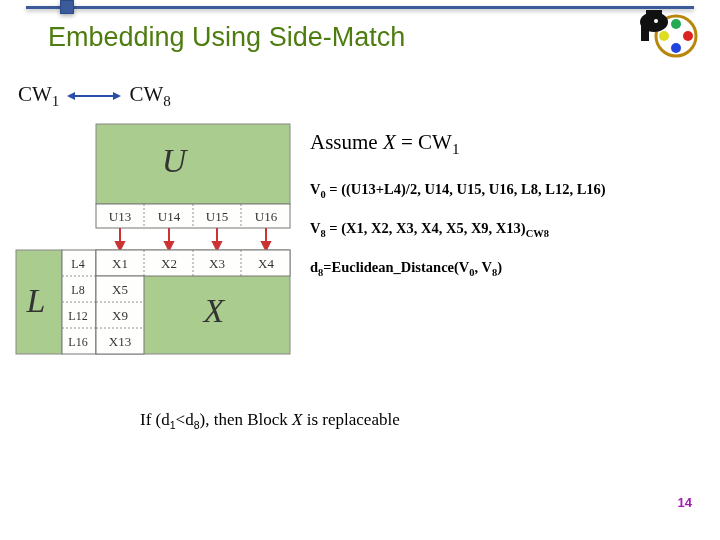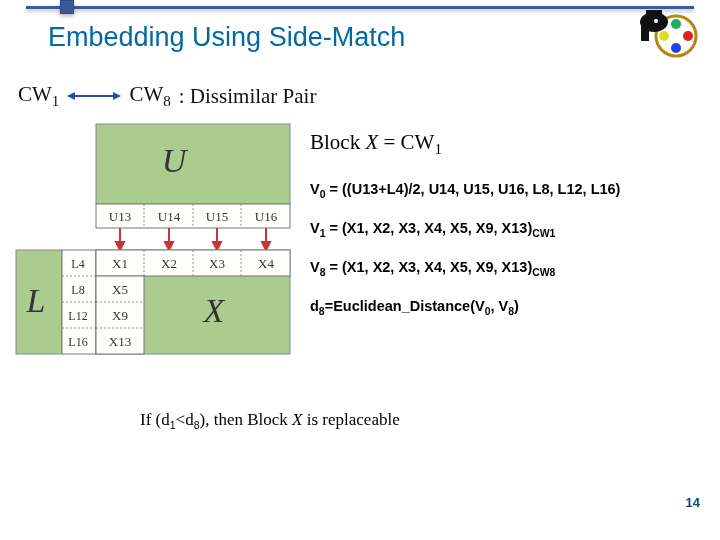--- a/index.html
+++ b/index.html
@@ -35,21 +35,21 @@
     top: 2px;
     right: 22px;
     width: 72px;
     height: 58px;
   }
   .title {
     position: absolute;
     top: 22px;
     left: 48px;
     font-size: 27px;
-    color: #0369a1;
+    color: #4d7c0f;
     font-weight: normal;
   }
   .pair-line {
     position: absolute;
     top: 82px;
     left: 18px;
     font-size: 21px;
     color: #111;
     font-family: "Times New Roman", serif;
     display: flex;
@@ -71,21 +71,21 @@
     left: 310px;
     width: 402px;
   }
   .assume {
     font-family: "Times New Roman", serif;
     font-size: 21px;
     margin-bottom: 22px;
   }
   .assume .it { font-style: italic; }
   .vline {
-    font-family: Liberation Sans, sans-serif;
+    font-family: Liberation Serif, serif;
     font-size: 14.5px;
     font-weight: bold;
     margin-bottom: 18px;
     line-height: 1.25;
   }
   .vline .sub { font-size: 0.72em; vertical-align: sub; }
   .bottom-block {
     position: absolute;
     left: 140px;
     top: 410px;
@@ -93,26 +93,26 @@
   }
   .concl {
     font-family: "Times New Roman", serif;
     font-size: 17px;
     margin-bottom: 14px;
   }
   .concl .it { font-style: italic; }
   .concl .sub { font-family: Arial, sans-serif; font-size: 0.62em; vertical-align: sub; }
   .page-num {
     position: absolute;
-    right: 20px;
+    right: 28px;
     bottom: 30px;
     font-family: Arial, sans-serif;
     font-size: 13px;
     font-weight: bold;
-    color: #0c4a6e;
+    color: #a21caf;
   }
   .dlabel {
     font-family: "Times New Roman", serif;
     fill: #333;
   }
 </style>
 </head>
 <body>
 
 <div class="top-accent"></div>
@@ -137,21 +137,20 @@
     <span>CW</span><span class="sub">1</span>
   </span>
   <svg class="arrow-svg" viewBox="0 0 54 14">
     <line x1="5" y1="7" x2="49" y2="7" stroke="#2a4da8" stroke-width="2"></line>
     <polygon points="0,7 8,3 8,11" fill="#2a4da8"></polygon>
     <polygon points="54,7 46,3 46,11" fill="#2a4da8"></polygon>
   </svg>
   <span>
     <span>CW</span><span class="sub">8</span>
   </span>
-  <span> : Dissimilar Pair</span>
 </div>
 
 <svg class="diagram" viewBox="0 0 282 236">
 
   <rect x="82" y="2" width="194" height="80" fill="#aacd8f" stroke="#888" stroke-width="1"></rect>
   <text class="dlabel" x="160" y="50" font-size="34" font-style="italic" text-anchor="middle">U</text>
 
   <rect x="82" y="82" width="194" height="24" fill="#fefefc" stroke="#777" stroke-width="1"></rect>
   <g stroke="#777" stroke-width="0.8" stroke-dasharray="2,2">
     <line x1="130" y1="82" x2="130" y2="106"></line>
@@ -208,27 +207,24 @@
     <line x1="82" y1="180" x2="130" y2="180"></line>
     <line x1="82" y1="206" x2="130" y2="206"></line>
   </g>
   <text class="dlabel" x="106" y="172" font-size="13" text-anchor="middle">X5</text>
   <text class="dlabel" x="106" y="198" font-size="13" text-anchor="middle">X9</text>
   <text class="dlabel" x="106" y="224" font-size="13" text-anchor="middle">X13</text>
 </svg>
 
 <div class="right-col">
   <div class="assume">
-    <span>Block </span><span class="it">X</span><span> = CW</span><span class="sub" style="font-size:0.72em;vertical-align:sub">1</span>
+    <span>Assume </span><span class="it">X</span><span> = CW</span><span class="sub" style="font-size:0.72em;vertical-align:sub">1</span>
   </div>
   <div class="vline">
     <span>V</span><span class="sub">0</span><span> = ((U13+L4)/2, U14, U15, U16, L8, L12, L16)</span>
-  </div>
-  <div class="vline">
-    <span>V</span><span class="sub">1</span><span> = (X1, X2, X3, X4, X5, X9, X13)</span><span class="sub">CW1</span>
   </div>
   <div class="vline">
     <span>V</span><span class="sub">8</span><span> = (X1, X2, X3, X4, X5, X9, X13)</span><span class="sub">CW8</span>
   </div>
   <div class="vline">
     <span>d</span><span class="sub">8</span><span>=Euclidean_Distance(V</span><span class="sub">0</span><span>, V</span><span class="sub">8</span><span>)</span>
   </div>
 </div>
 
 <div class="bottom-block">

